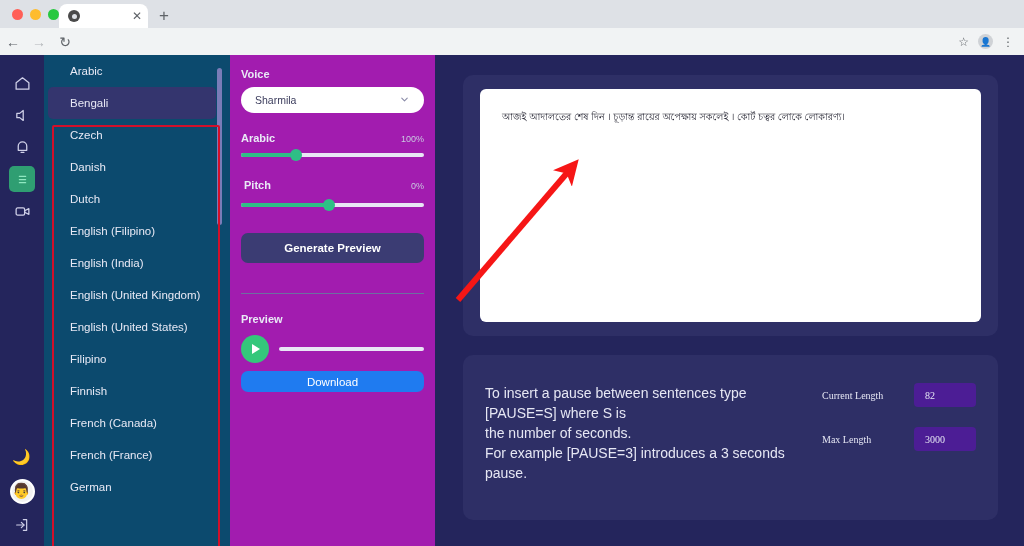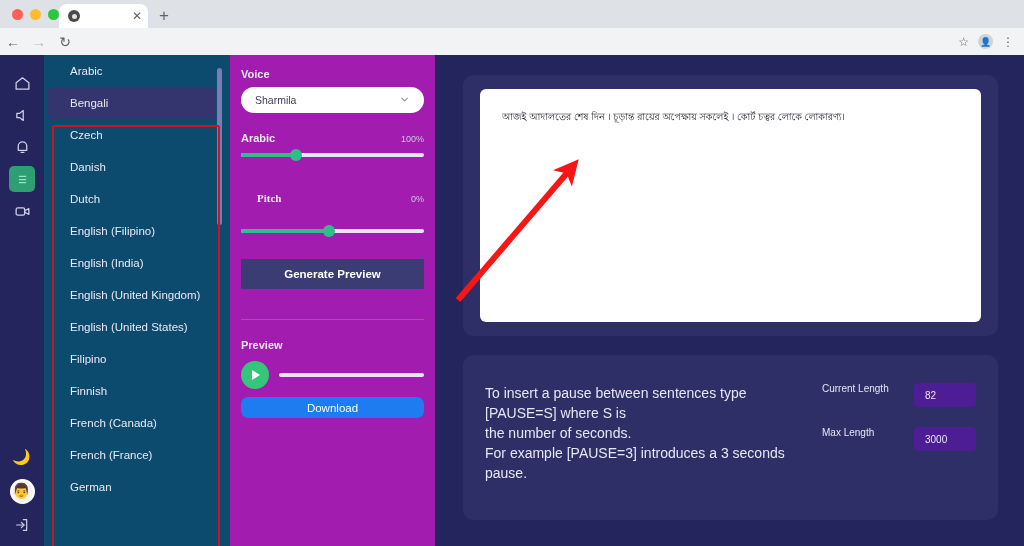--- a/index.html
+++ b/index.html
@@ -105,21 +105,21 @@
   .slider-row { display:flex; justify-content:space-between; align-items:baseline;
     margin-top:19px; }
   .slider-row .val { font-size:9px; color:#c9cae0; }
   .slider { position:relative; height:4px; background:#e8e6f5;
     border-radius:3px; margin-top:9px; }
   .slider .fill { position:absolute; top:0; left:0; height:4px;
     background:#2fbf86; border-radius:3px; }
   .slider .thumb { position:absolute; top:-4px; width:12px; height:12px;
     border-radius:50%; background:#2fbf86; }
   .gen-btn {
-    margin-top:26px; height:30px; background:#3b3c73; border-radius:0;
+    margin-top:26px; height:30px; background:#3b3c73; border-radius:7px;
     display:flex; align-items:center; justify-content:center;
     font-size:11.5px; font-weight:bold; color:#fff;
   }
   .divider { margin-top:30px; height:1px; background:#6e6fa0; }
   .preview-label { margin-top:19px; font-size:11px; color:#e9eaf6; font-weight:bold; }
   .player { margin-top:10px; display:flex; align-items:center; gap:10px; }
   .play-btn {
     width:28px; height:28px; border-radius:50%; background:#34c77b;
     display:flex; align-items:center; justify-content:center;
   }
@@ -138,21 +138,21 @@
   .card.editor { top:20px; left:45px; width:535px; height:261px; }
   .textarea {
     position:absolute; top:14px; left:17px; width:501px; height:233px;
     background:#fff; border-radius:6px; padding:20px 22px;
     font-size:9.5px; color:#1d1d2b; line-height:16px;
   }
   .card.info { top:300px; left:45px; width:535px; height:165px; padding:28px 22px; }
   .info-flex { display:flex; }
   .info-text { width:320px; font-size:14px; color:#e6e7f4; line-height:20px; }
   .info-stats { margin-left:22px; }
-  .stat-row { display:flex; align-items:flex-start; margin-bottom:20px; }
+  .stat-row { display:flex; align-items:center; margin-bottom:20px;font-family:Liberation Serif, serif; }
   .stat-label { width:92px; font-size:10px; color:#e6e7f4; }
   .stat-val {
     width:62px; height:24px; background:#4c1d95; border-radius:4px;
     display:flex; align-items:center; padding-left:11px;
     font-size:10px; color:#e6e7f4;
   }
 
   
   .annot-rect {
     position:absolute; left:52px; top:70px; width:168px; height:464px;
@@ -289,21 +289,21 @@
       <div class="slider-row">
         <span class="field-label" style="margin:0;">Arabic</span>
         <span class="val">100%</span>
       </div>
       <div class="slider">
         <div class="fill" id="speed-fill" style="width: 30%;"></div>
         <div class="thumb" id="speed-thumb" style="left: calc(30% - 6px);"></div>
       </div>
 
       <div class="slider-row">
-        <span class="field-label" style="margin:16px;font-family:Liberation Serif, serif;">Pitch</span>
+        <span class="field-label" style="margin:3px;">Pitch</span>
         <span class="val">0%</span>
       </div>
       <div class="slider">
         <div class="fill" id="pitch-fill" style="width: 48%;"></div>
         <div class="thumb" id="pitch-thumb" style="left: calc(48% - 6px);"></div>
       </div>
 
       <div class="gen-btn">Generate Preview</div>
       <div class="divider"></div>
       <div class="preview-label">Preview</div>

